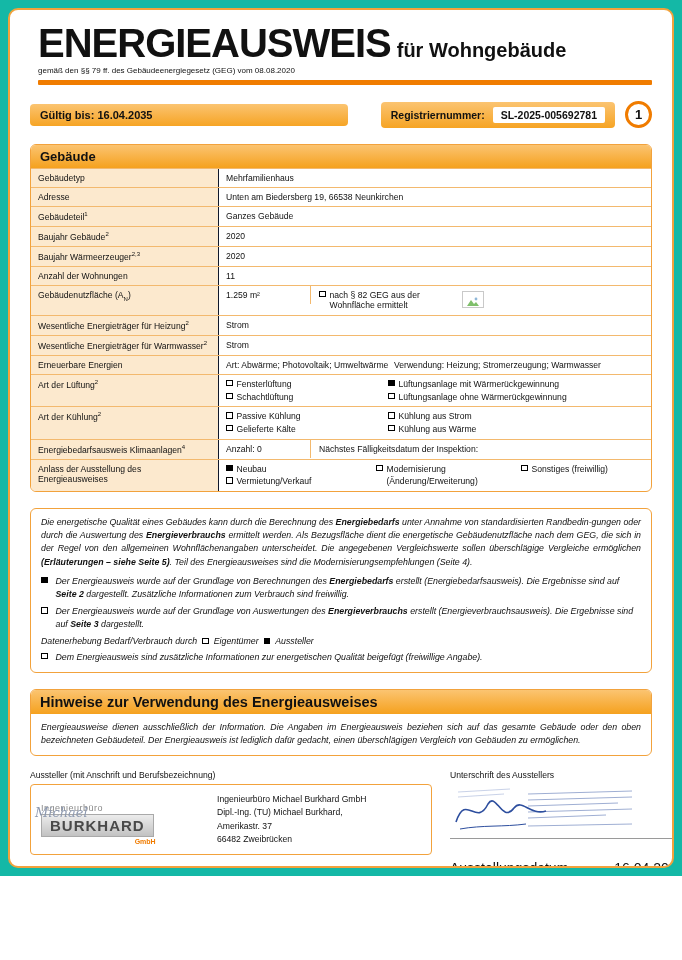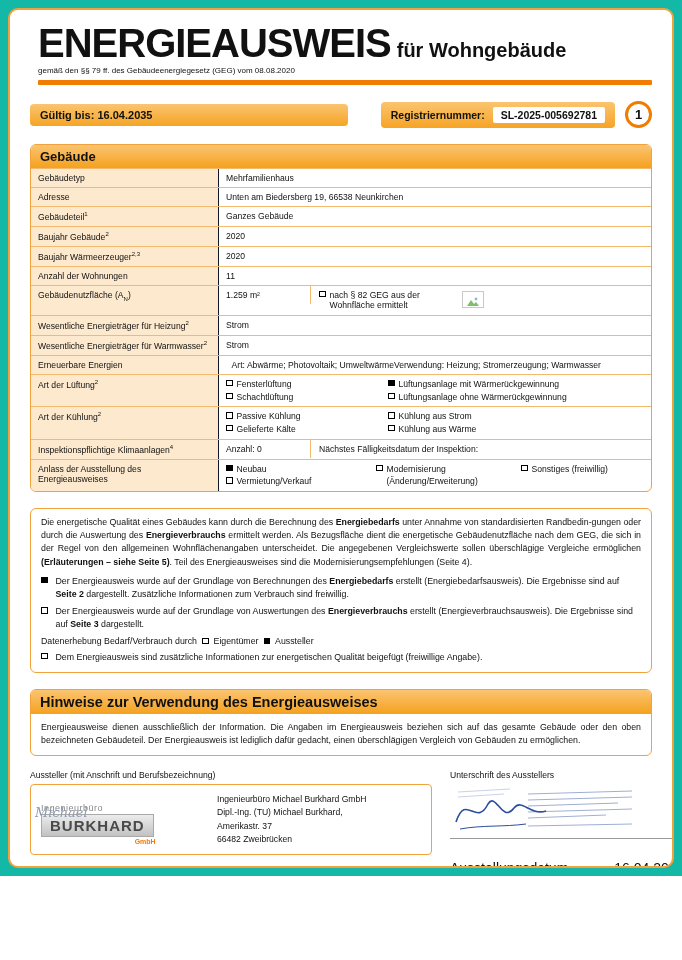--- a/index.html
+++ b/index.html
@@ -24,21 +24,21 @@
   .vbar.right { margin-left:auto; display:flex; align-items:center; gap:8px; font-size:10.5px; }
   .reg-field { background:#fff; border-radius:2px; padding:2px 8px; font-size:10.5px; font-weight:bold; }
   .page-circle { width:27px; height:27px; border:3px solid #F07C00; border-radius:50%;
                  display:flex; align-items:center; justify-content:center; font-size:13px; font-weight:bold; flex:none; }
 
   
   .section { border:1.5px solid #F2A23C; border-radius:6px; overflow:hidden; margin-top:16px; background:#fff; }
   .section-hdr { background:linear-gradient(180deg,#FBC471,#F5A11E); padding:4px 9px; font-weight:bold; }
   .section-hdr.big { font-size:14.5px; }
   .section-hdr.small { font-size:13px; }
-  .section-body { padding:7px 10px 8px 10px; }
+  .section-body { padding:7px 10px 8px 10px;font-style:italic; }
 
   
   .trow { display:flex; border-top:1px solid #F3B96E; align-items:stretch; }
   .trow:first-child { border-top:none; }
   .tl { width:188px; flex:none; background:#FCE9CE; border-right:1px solid #0f172a;
         padding:4px 7px; font-size:8.6px; }
   .tv { flex:1; padding:4px 7px; font-size:8.6px; display:flex; align-items:flex-start; }
   .fn { font-size:6px; vertical-align:super; }
   .sub { font-size:6px; }
   .v-sub { width:92px; flex:none; border-right:1px solid #F3B96E; margin:-4px 0 -4px -7px; padding:4px 7px; }
@@ -165,21 +165,21 @@
       </div>
 
       <div class="trow">
         <div class="tl"><span>Wesentliche Energieträger für Warmwasser</span><sup class="fn">2</sup></div>
         <div class="tv">Strom</div>
       </div>
 
       <div class="trow">
         <div class="tl"><span>Erneuerbare Energien</span></div>
         <div class="tv">
-          <span style="width:168px; flex:none;text-align:right;">Art:  Abwärme; Photovoltaik; Umweltwärme</span>
+          <span style="width:168px; flex:none;">Art:  Abwärme; Photovoltaik; Umweltwärme</span>
           <span>Verwendung:  Heizung; Stromerzeugung; Warmwasser</span>
         </div>
       </div>
 
       <div class="trow">
         <div class="tl"><span>Art der Lüftung</span><sup class="fn">2</sup></div>
         <div class="tv">
           <div class="col w162">
             <div class="cb">
                 <span class="box"></span>
@@ -223,21 +223,21 @@
               </div>
             <div class="cb">
                 <span class="box"></span>
                 <span class="cb-label">Kühlung aus Wärme</span>
               </div>
           </div>
         </div>
       </div>
 
       <div class="trow">
-        <div class="tl"><span>Inspektionspflichtige Klimaanlagen</span><sup class="fn">4</sup></div>
+        <div class="tl"><span>Energiebedarfsausweis Klimaanlagen</span><sup class="fn">4</sup></div>
         <div class="tv">
           <div class="v-sub">Anzahl: 0</div>
           <span style="margin-left:8px;">Nächstes Fälligkeitsdatum der Inspektion:</span>
         </div>
       </div>
 
       <div class="trow">
         <div class="tl"><span>Anlass der Ausstellung des Energieausweises</span></div>
         <div class="tv">
           <div class="col w150">

